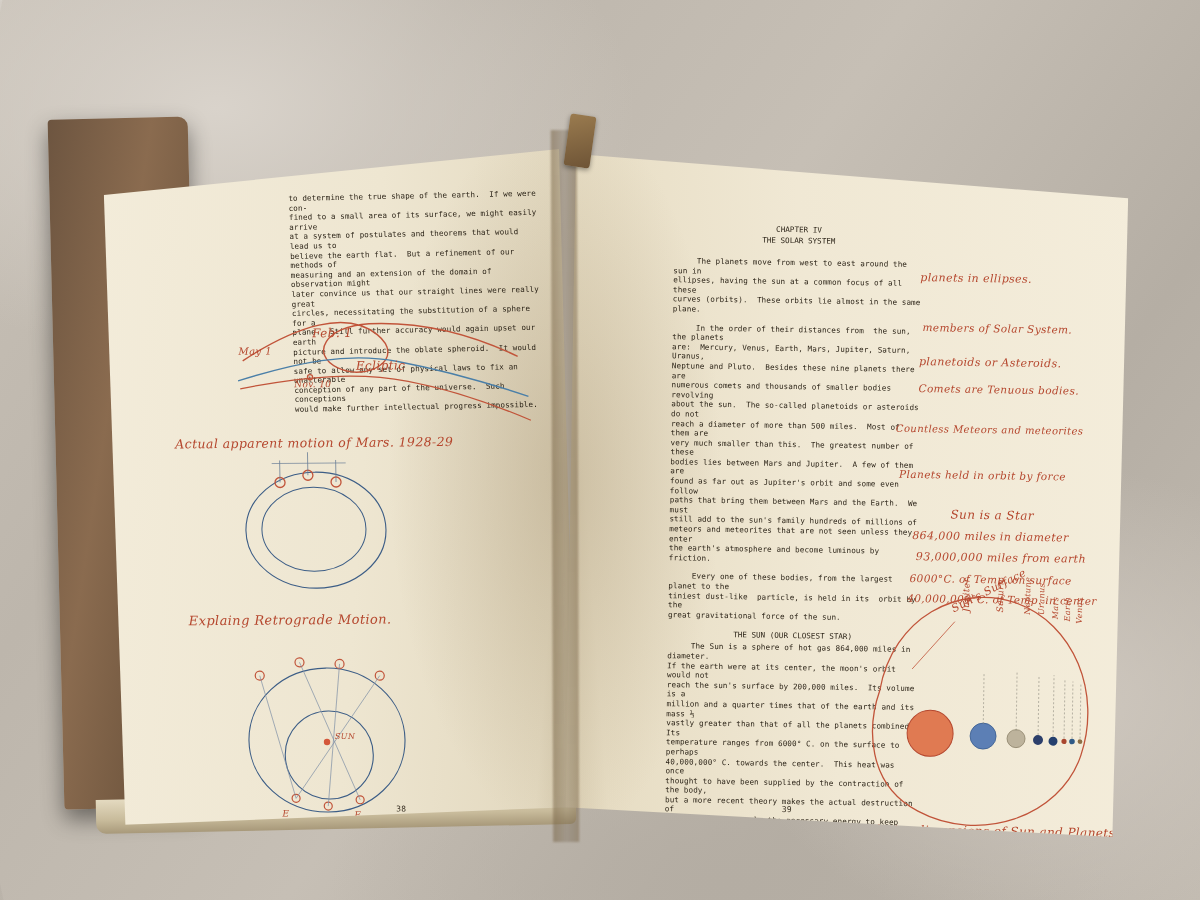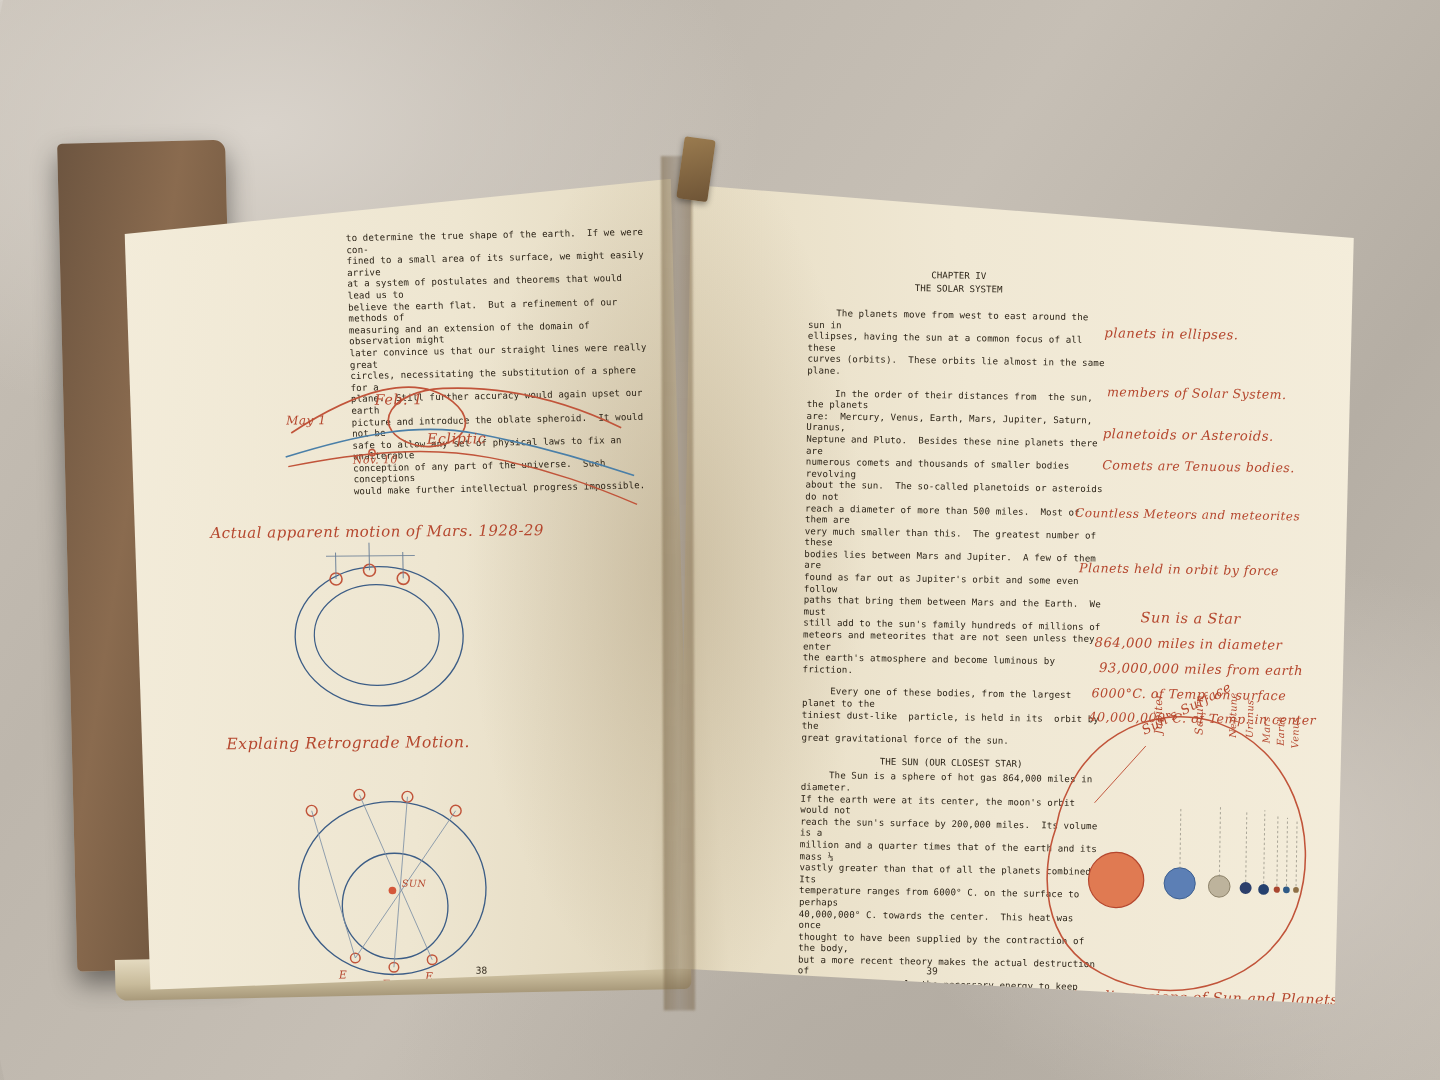--- a/index.html
+++ b/index.html
@@ -279,18 +279,18 @@
     <div class="hand" style="left:398px;top:480px;font-size:9px;transform:rotate(-90deg);transform-origin:left top;">Jupiter</div>
     <div class="hand" style="left:432px;top:480px;font-size:9px;transform:rotate(-90deg);transform-origin:left top;">Saturn</div>
     <div class="hand" style="left:460px;top:482px;font-size:8px;transform:rotate(-90deg);transform-origin:left top;">Neptune</div>
     <div class="hand" style="left:474px;top:482px;font-size:8px;transform:rotate(-90deg);transform-origin:left top;">Uranus</div>
     <div class="hand" style="left:488px;top:486px;font-size:8px;transform:rotate(-90deg);transform-origin:left top;">Mars</div>
     <div class="hand" style="left:500px;top:488px;font-size:8px;transform:rotate(-90deg);transform-origin:left top;">Earth</div>
     <div class="hand" style="left:512px;top:490px;font-size:8px;transform:rotate(-90deg);transform-origin:left top;">Venus</div>
 
     <div class="hand" style="left:300px;top:692px;font-size:12px;">Relative dimensions of Sun and Planets</div>
 
-    <div class="folio" style="left:212px;top:676px;">39</div>
+    <div class="folio" style="left:222px;top:676px;">39</div>
   </div>
 
   <div class="spine"></div>
   <div class="clip"></div>
 </div>
 
 </body></html>

